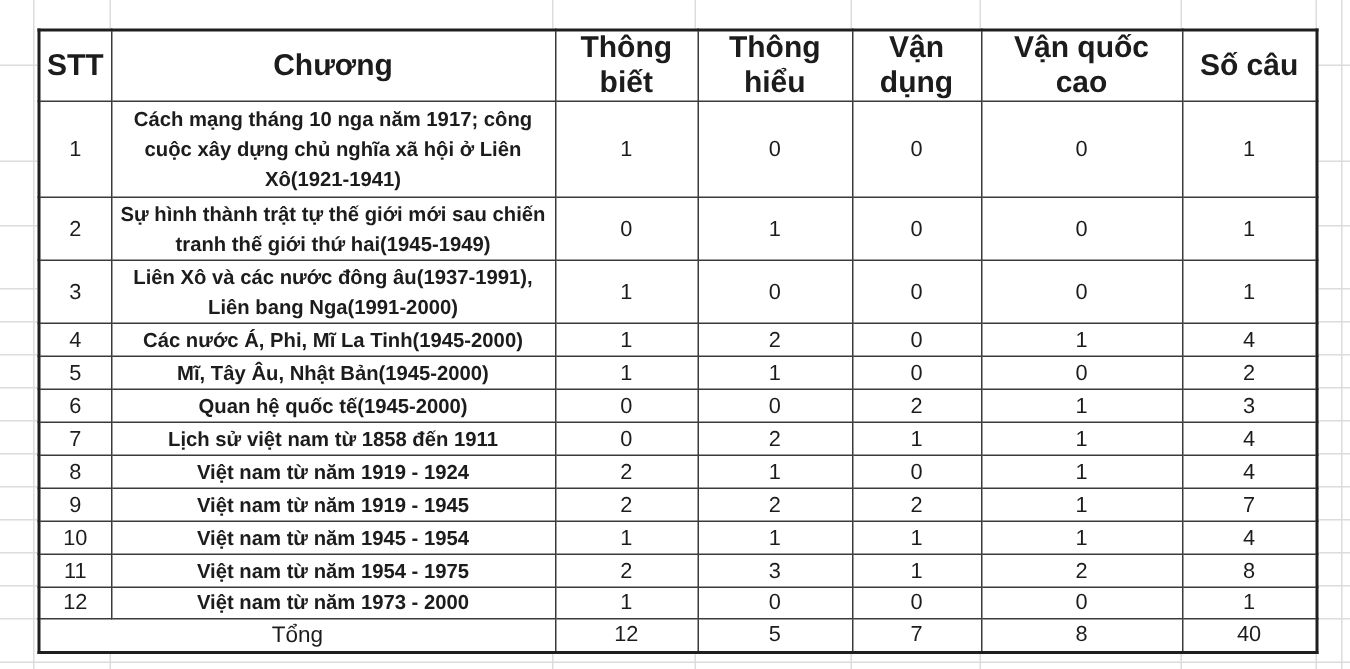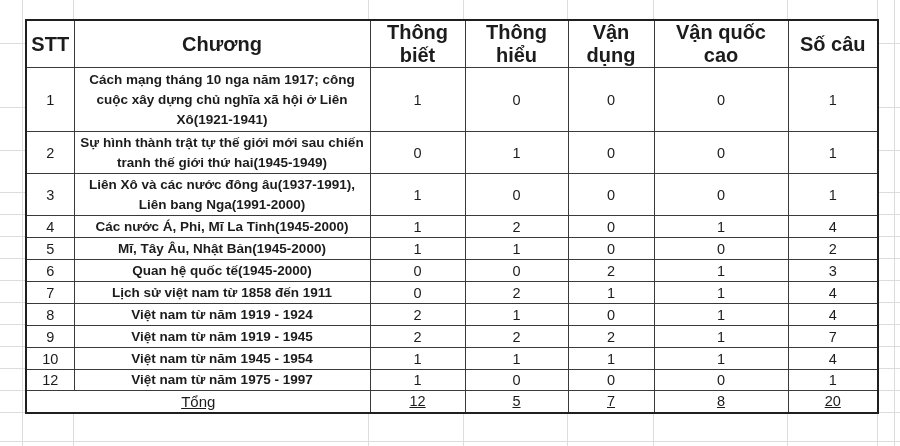--- a/index.html
+++ b/index.html
@@ -50,21 +50,20 @@
   td.chapter {
     font-weight: bold;
     font-size: 13.5px;
     line-height: 20px;
   }
   td.num { font-size: 14.5px; }
   td.socau { background: #fae49e; }
   tfoot td {
     background: #fae49e;
     font-size: 15px;
-    text-decoration: underline;
   }
   tr.total-row { height: 22px; }
   tr.points-row { height: 24px; }
 </style>
 </head>
 <body>
 
 <div class="canvas">
   <div id="gridlines" class="gridlines">
       <div class="v" style="left: 22px;"></div>
@@ -198,34 +197,43 @@
   </tr>
         <tr style="height: 22px;">
     <td class="stt">10</td>
     <td class="chapter">Việt nam từ năm 1945 - 1954</td>
     <td class="num">1</td>
     <td class="num">1</td>
     <td class="num">1</td>
     <td class="num">1</td>
     <td class="num socau">4</td>
   </tr>
+        <tr style="height: 22px;">
+    <td class="stt">11</td>
+    <td class="chapter">Việt nam từ năm 1954 - 1975</td>
+    <td class="num">2</td>
+    <td class="num">3</td>
+    <td class="num">1</td>
+    <td class="num">2</td>
+    <td class="num socau">8</td>
+  </tr>
         <tr style="height: 21px;">
     <td class="stt">12</td>
-    <td class="chapter">Việt nam từ năm 1975 - 1997</td>
+    <td class="chapter">Việt nam từ năm 1973 - 2000</td>
     <td class="num">1</td>
     <td class="num">0</td>
     <td class="num">0</td>
     <td class="num">0</td>
     <td class="num socau">1</td>
   </tr>
       </tbody>
     <tfoot>
       <tr class="total-row">
         <td colspan="2">Tổng</td>
         <td class="num">12</td>
         <td class="num">5</td>
         <td class="num">7</td>
         <td class="num">8</td>
-        <td class="num">20</td>
+        <td class="num">40</td>
       </tr>
     </tfoot>
   </table>
 </div>
 
 </body></html>

